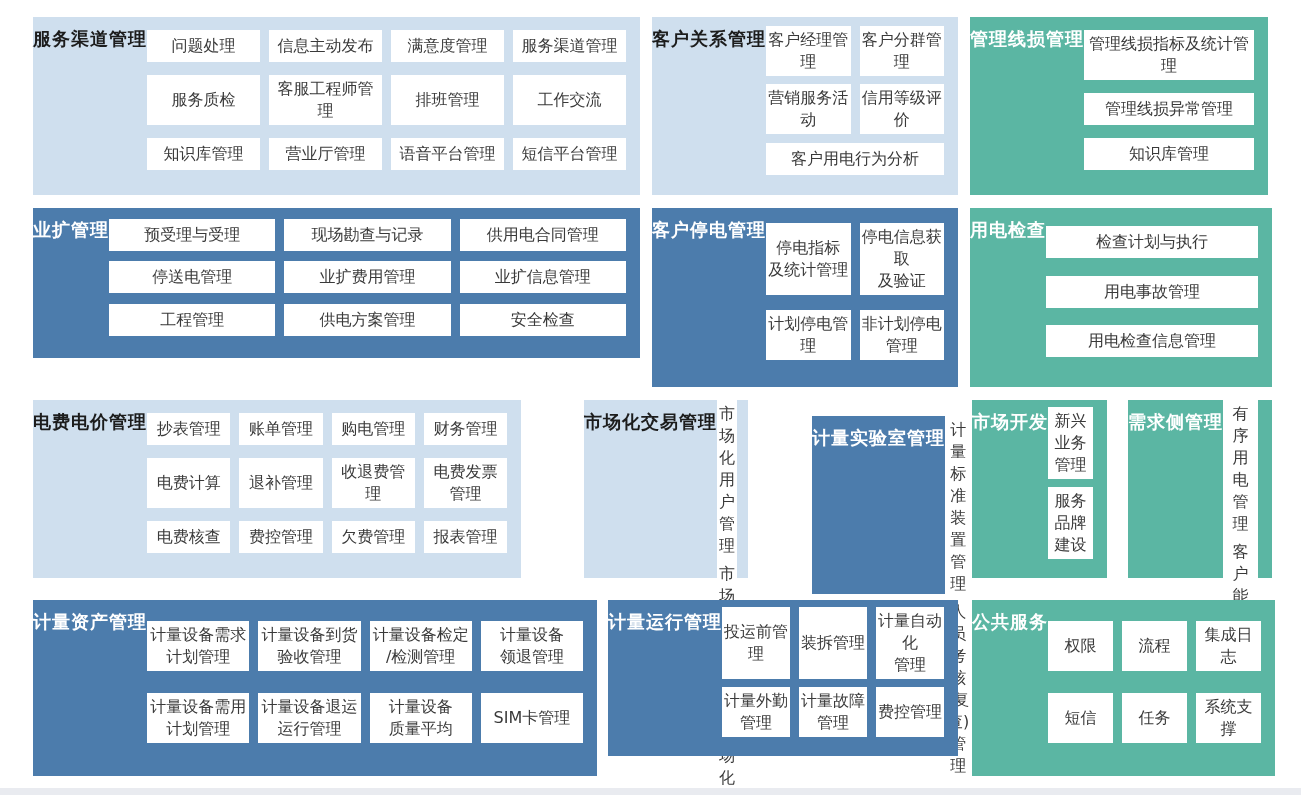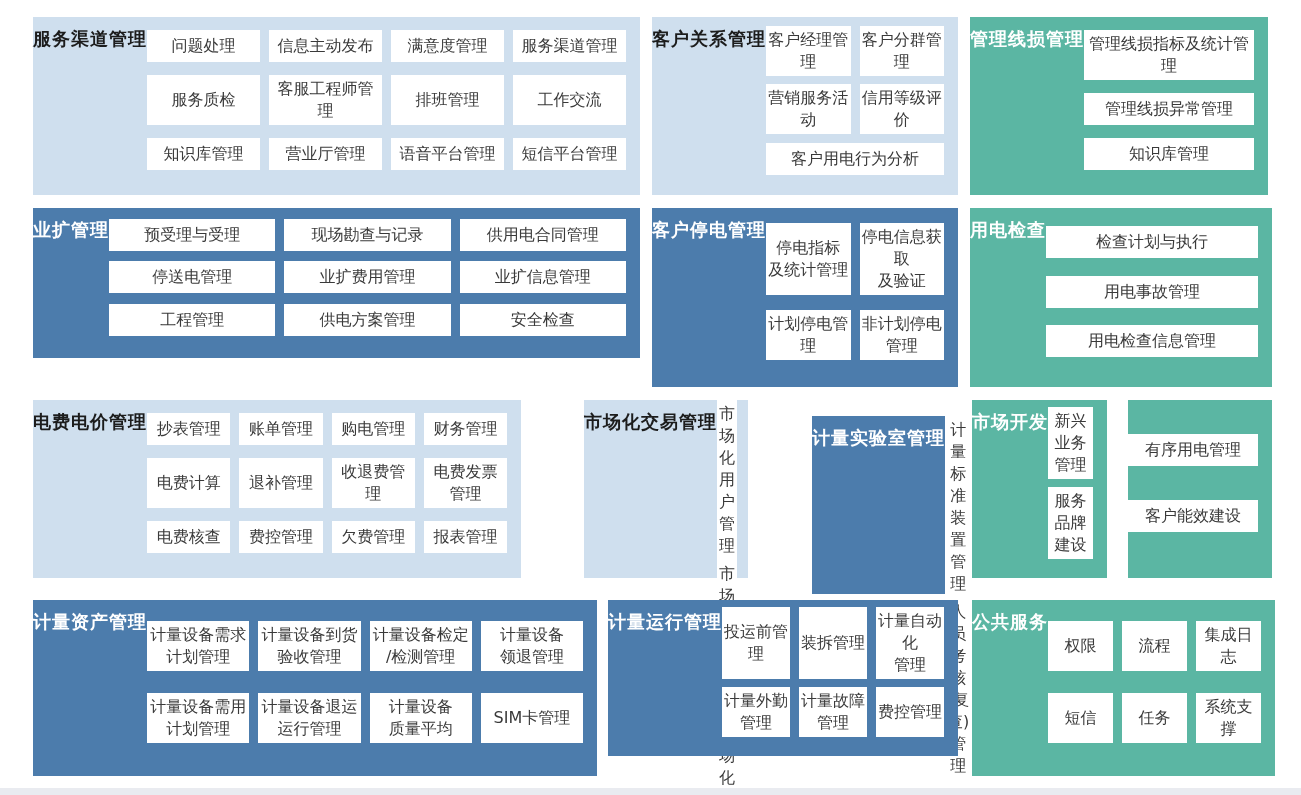--- a/index.html
+++ b/index.html
@@ -202,20 +202,21 @@
     <div class="panel-body">
         <div class="item-row">
           <div class="item">新兴业务管理</div>
         </div>
         <div class="item-row">
           <div class="item">服务品牌建设</div>
         </div>
       </div>
   </section>
   <section class="panel p10 theme-teal">
+    <h2 class="panel-title">需求侧管理</h2>
     <div class="panel-body">
         <div class="item-row">
           <div class="item">有序用电管理</div>
         </div>
         <div class="item-row">
           <div class="item">客户能效建设</div>
         </div>
       </div>
   </section>
   <section class="panel p11 theme-dark">

